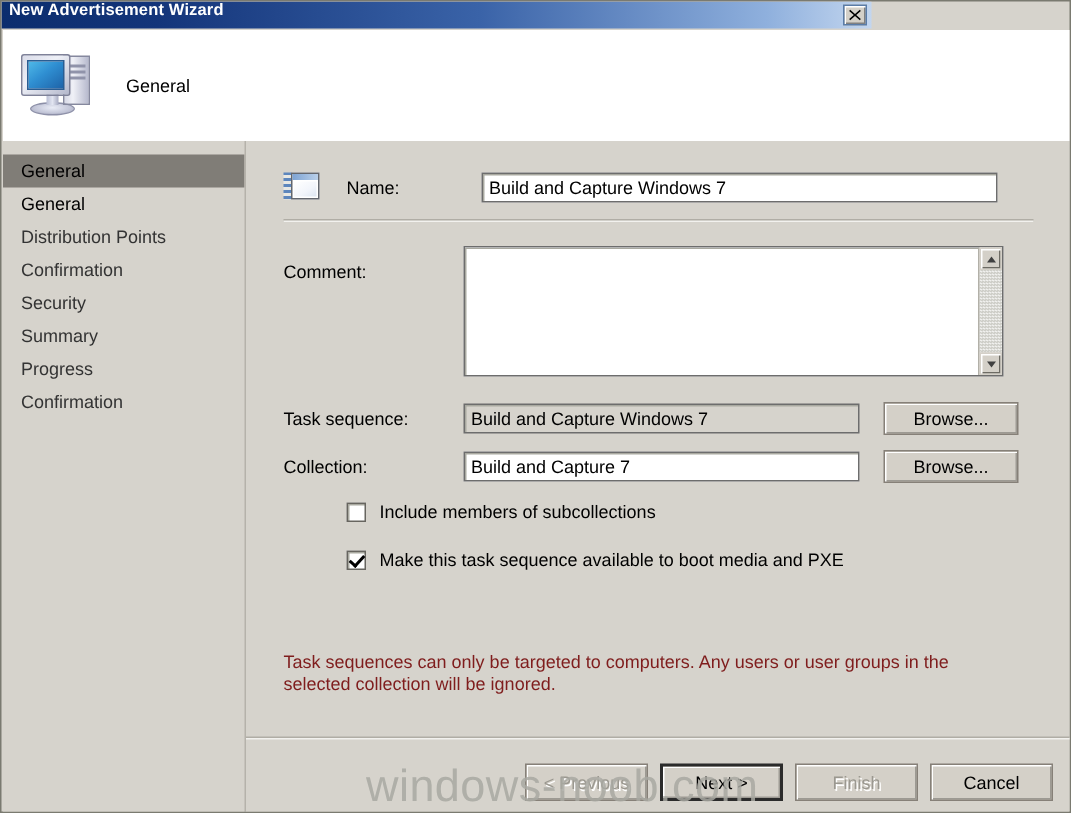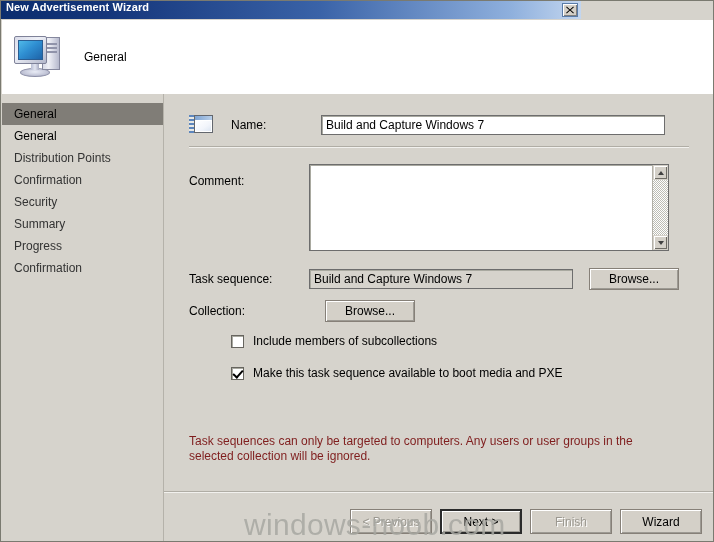--- a/index.html
+++ b/index.html
@@ -505,20 +505,21 @@
     </div>
 
     <div class="row-ts">
       <span class="label lbl-col">Task sequence:</span>
       <input class="textfield mid-input readonly" type="text" readonly="" value="Build and Capture Windows 7" style="">
       <button class="btn browse">Browse...</button>
     </div>
 
     <div class="row-coll">
       <span class="label lbl-col">Collection:</span>
+      <input class="textfield mid-input" type="text" value="Build and Capture 7" style="">
       <button class="btn browse">Browse...</button>
     </div>
 
     <div class="chk-row chk-sub">
       <span class="checkbox"></span>
       <span class="chk-label">Include members of subcollections</span>
     </div>
 
     <div class="chk-row chk-pxe">
       <span class="checkbox checked"></span>
@@ -526,19 +527,19 @@
     </div>
 
     <div class="info-text">Task sequences can only be targeted to computers.  Any users or user groups in the selected collection will be ignored.</div>
   </div>
 
   <div class="footer">
     <div class="footer-buttons">
       <button class="btn nav" disabled="">&lt; Previous</button>
       <button class="btn nav default">Next &gt;</button>
       <button class="btn nav" disabled="">Finish</button>
-      <button class="btn nav">Wizard</button>
+      <button class="btn nav">Cancel</button>
     </div>
   </div>
 
   <div class="watermark">windows-noob.com</div>
 
 </div>
 
 </body></html>

